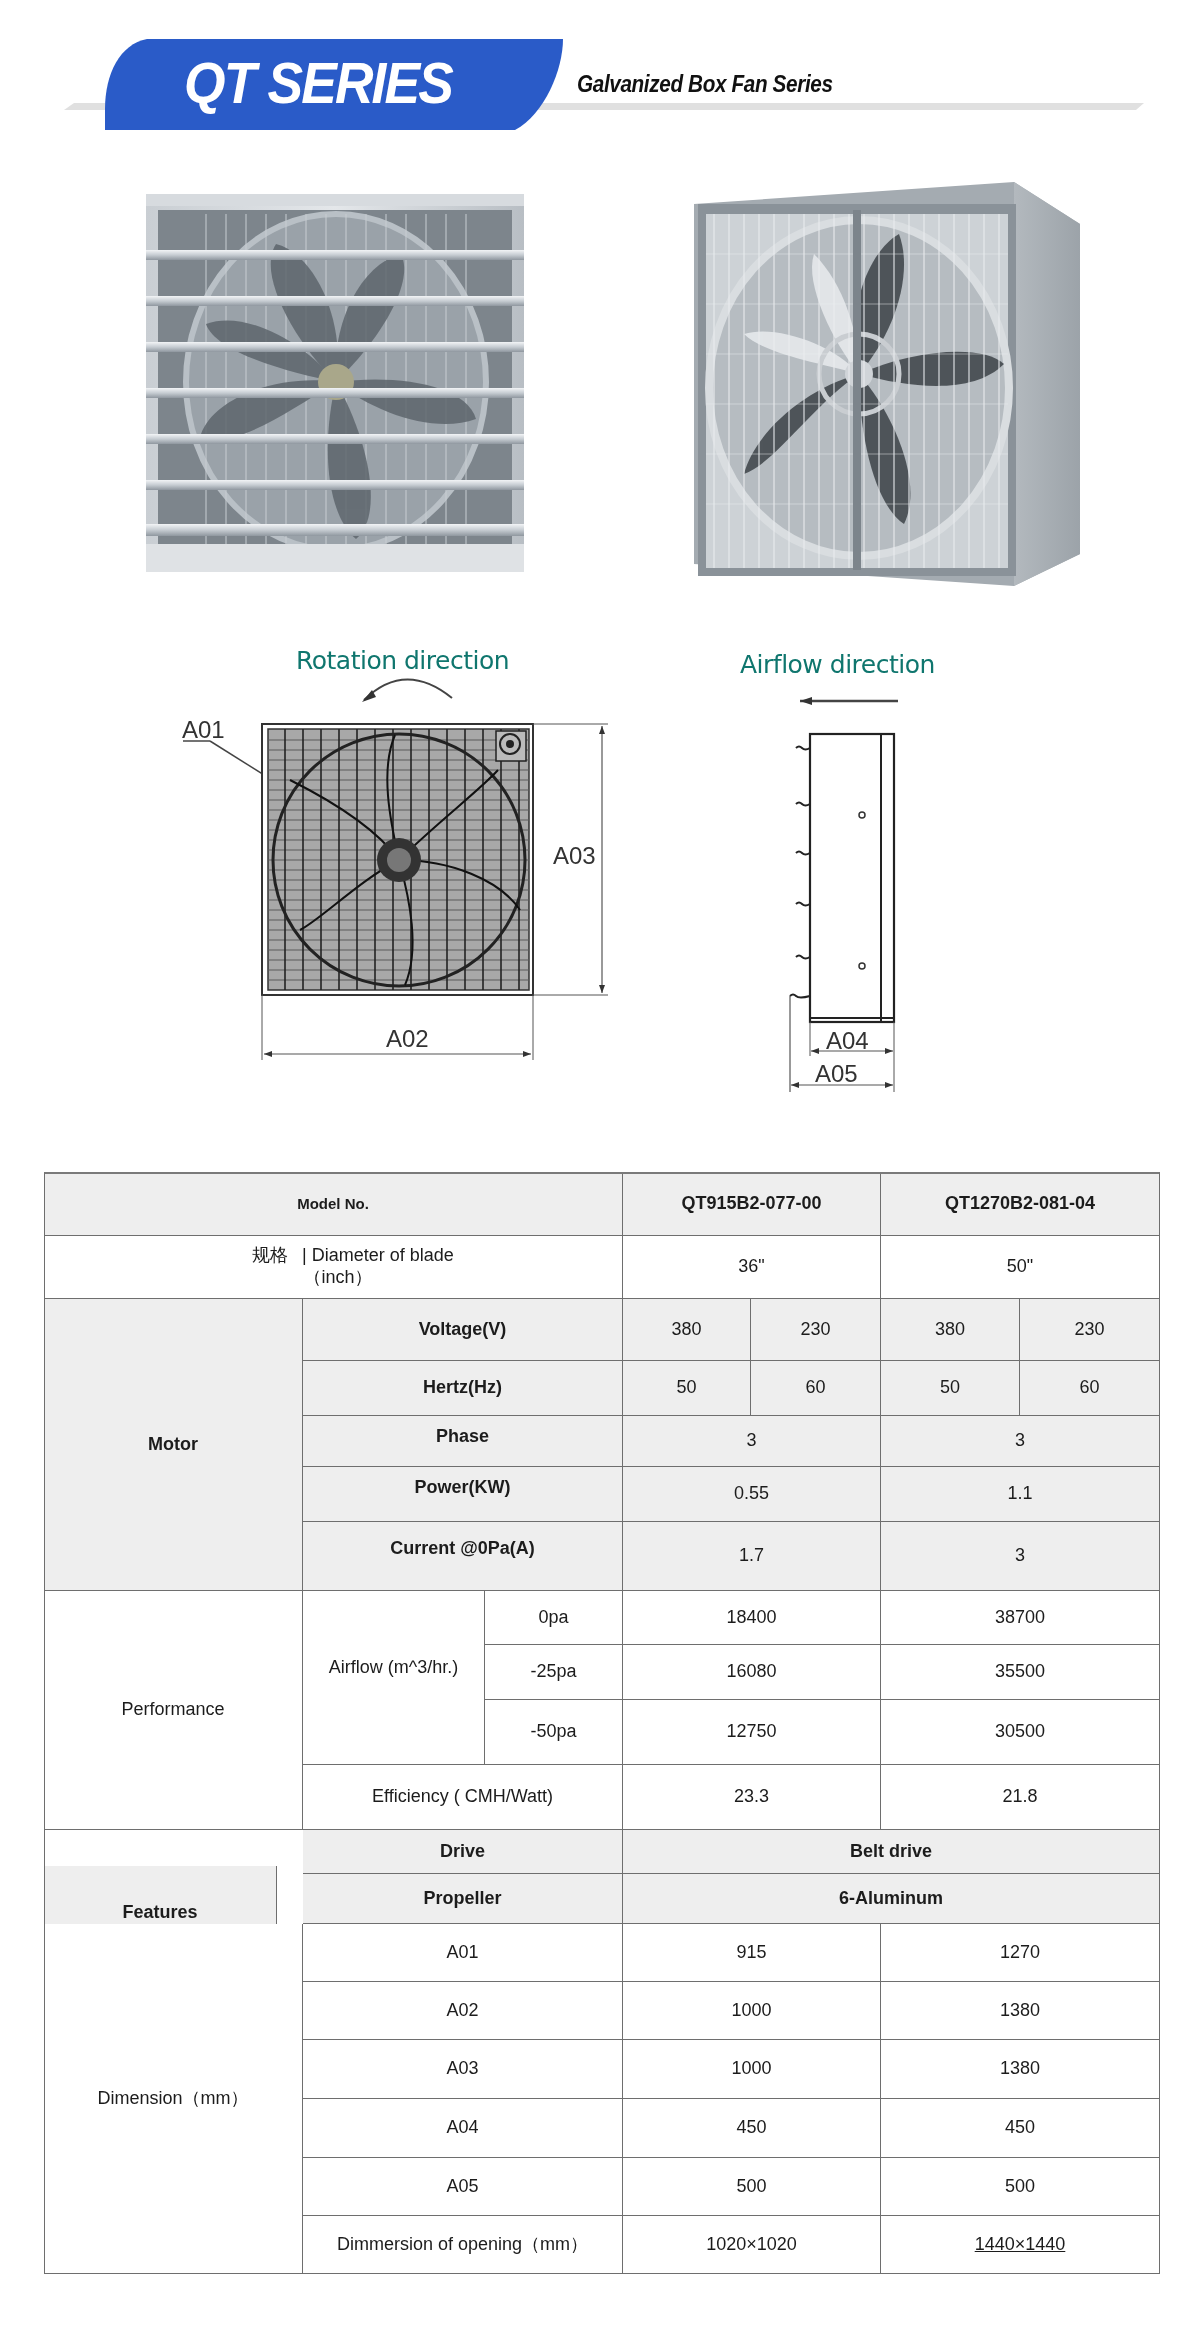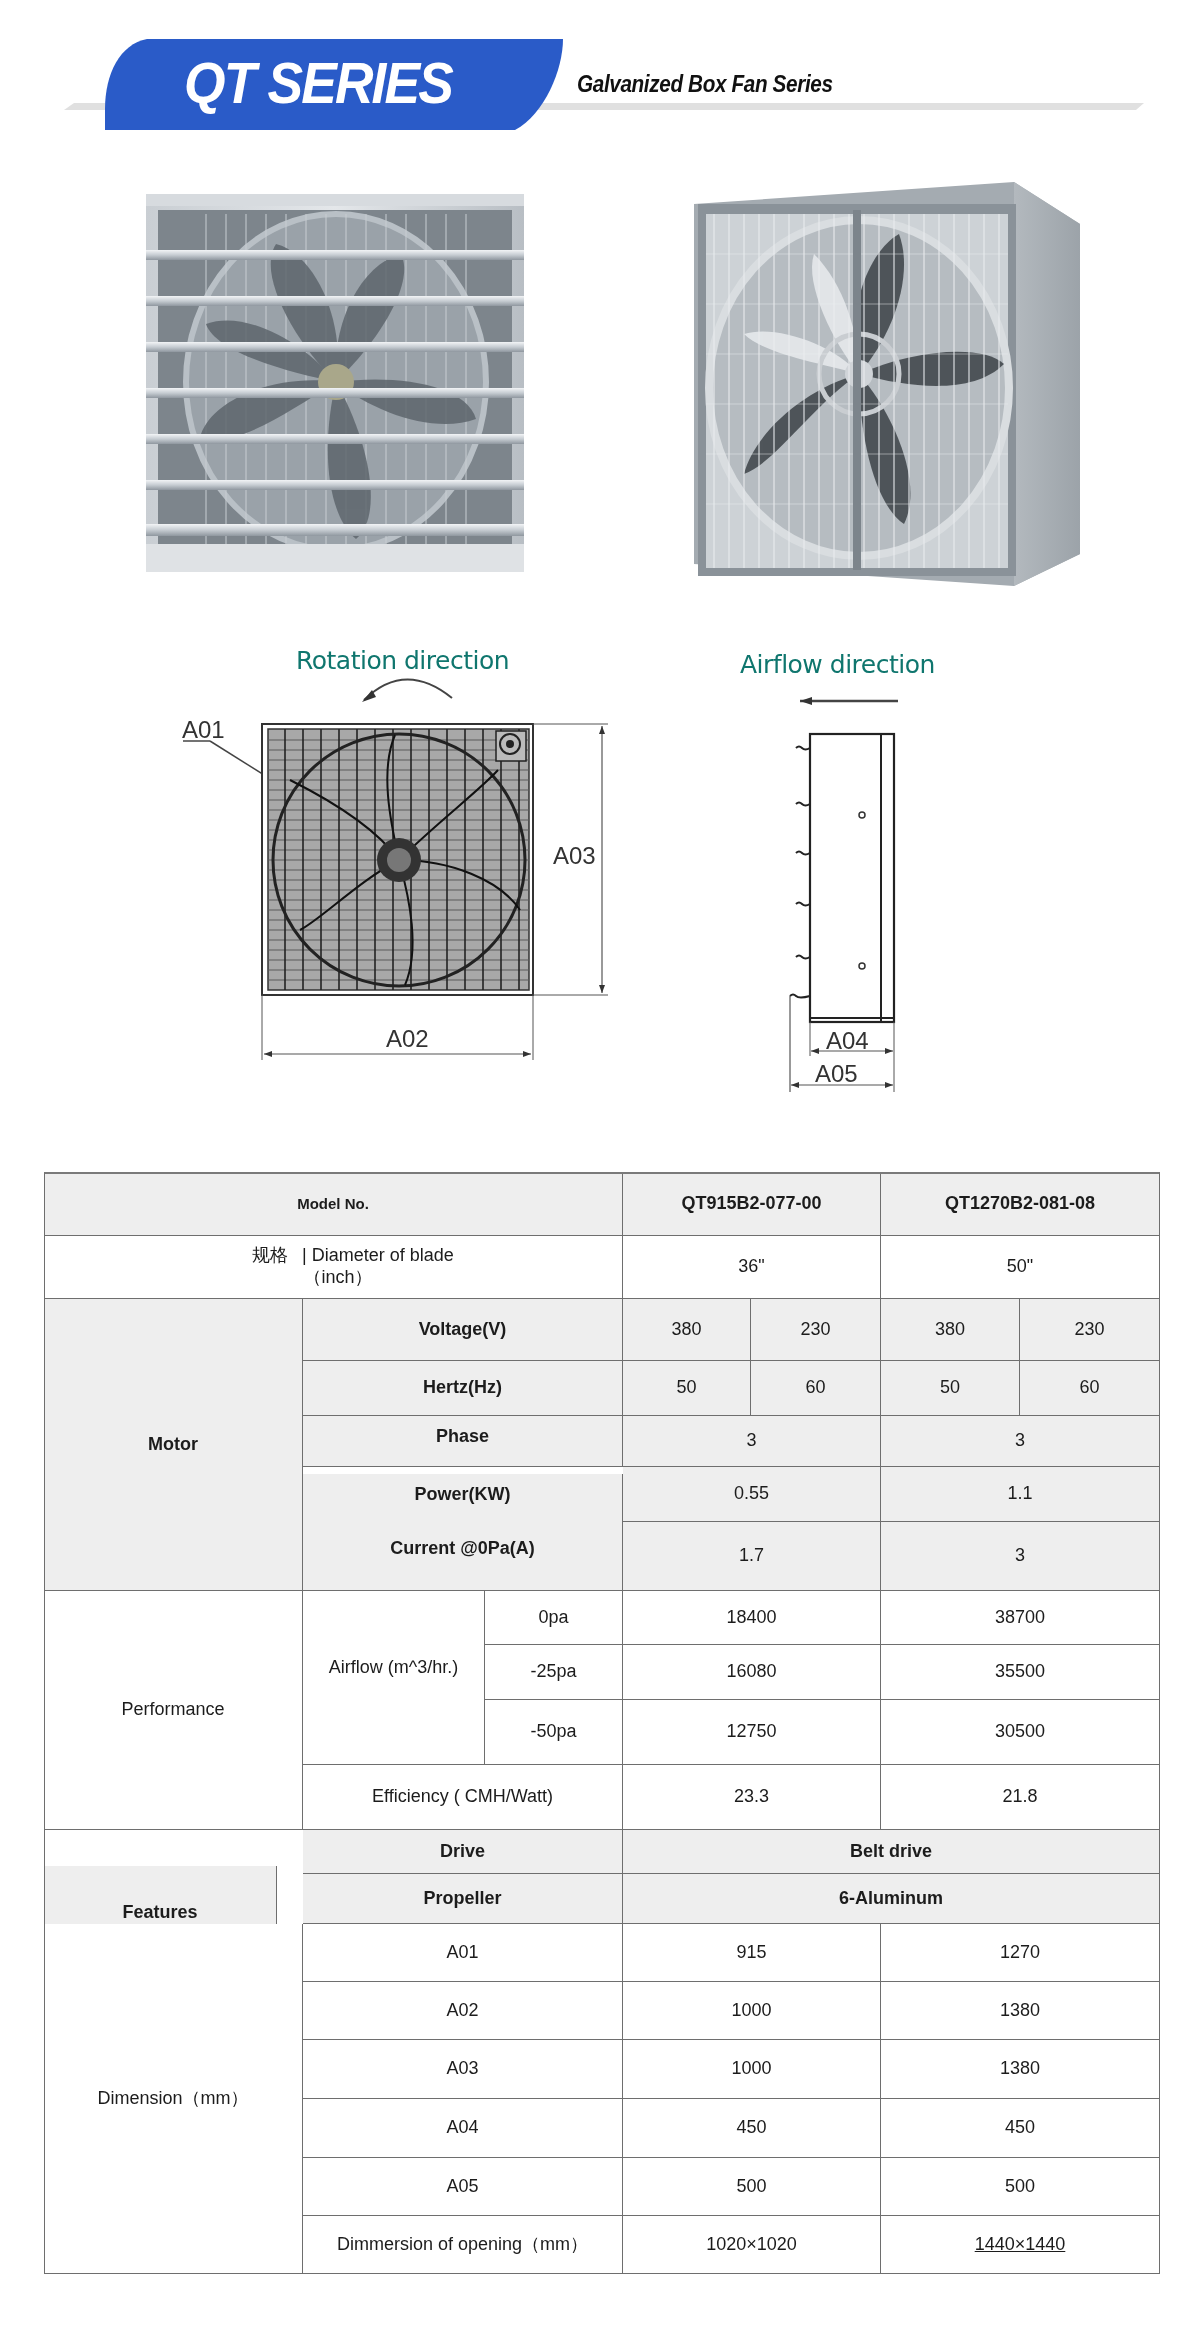--- a/index.html
+++ b/index.html
@@ -289,21 +289,21 @@
 <div class="diag-label lbl-dim lbl-a01">A01</div>
 <div class="diag-label lbl-dim lbl-a02">A02</div>
 <div class="diag-label lbl-dim lbl-a03">A03</div>
 <div class="diag-label lbl-dim lbl-a04">A04</div>
 <div class="diag-label lbl-dim lbl-a05">A05</div>
 
 <div class="spec-table">
 
   <div class="cell g bold small" style="left:0;top:0;width:579px;height:64px;">Model No.</div>
   <div class="cell g bold" style="left:579px;top:0;width:258px;height:64px;">QT915B2-077-00</div>
-  <div class="cell g bold" style="left:837px;top:0;width:279px;height:64px;">QT1270B2-081-08</div>
+  <div class="cell g bold" style="left:837px;top:0;width:279px;height:64px;">QT1270B2-081-04</div>
 
   <div class="cell w" style="left:0;top:64px;width:579px;height:63px;flex-direction:column;">
     <div style="padding-left:40px;"><span>规格</span><span style="display:inline-block;width:14px"></span><span>| Diameter of blade</span></div>
     <div style="padding-left:10px;">（inch）</div>
   </div>
   <div class="cell w" style="left:579px;top:64px;width:258px;height:63px;">36"</div>
   <div class="cell w" style="left:837px;top:64px;width:279px;height:63px;">50"</div>
 
   <div class="cell g bold" style="left:0;top:127px;width:259px;height:292px;">Motor</div>
 
@@ -316,21 +316,21 @@
   <div class="cell g bold" style="left:259px;top:189px;width:320px;height:55px;">Hertz(Hz)</div>
   <div class="cell g" style="left:579px;top:189px;width:128px;height:55px;">50</div>
   <div class="cell g" style="left:707px;top:189px;width:130px;height:55px;">60</div>
   <div class="cell g" style="left:837px;top:189px;width:139px;height:55px;">50</div>
   <div class="cell g" style="left:976px;top:189px;width:140px;height:55px;">60</div>
 
   <div class="cell g bold" style="left:259px;top:244px;width:320px;height:51px;align-items:flex-start;padding-top:10px;">Phase</div>
   <div class="cell g" style="left:579px;top:244px;width:258px;height:51px;">3</div>
   <div class="cell g" style="left:837px;top:244px;width:279px;height:51px;">3</div>
 
-  <div class="cell g bold" style="left:259px;top:302px;width:320px;height:55px;align-items:flex-start;padding-top:10px;">Power(KW)</div>
+  <div class="cell g bold" style="left:259px;top:295px;width:320px;height:55px;align-items:flex-start;padding-top:10px;">Power(KW)</div>
   <div class="cell g" style="left:579px;top:295px;width:258px;height:55px;">0.55</div>
   <div class="cell g" style="left:837px;top:295px;width:279px;height:55px;">1.1</div>
 
   <div class="cell g bold" style="left:259px;top:350px;width:320px;height:69px;align-items:flex-start;padding-top:16px;">Current @0Pa(A)</div>
   <div class="cell g" style="left:579px;top:350px;width:258px;height:69px;">1.7</div>
   <div class="cell g" style="left:837px;top:350px;width:279px;height:69px;">3</div>
 
   <div class="cell w" style="left:0;top:419px;width:259px;height:239px;">Performance</div>
   <div class="cell w" style="left:259px;top:419px;width:182px;height:174px;padding-bottom:20px;">Airflow (m^3/hr.)</div>
 

